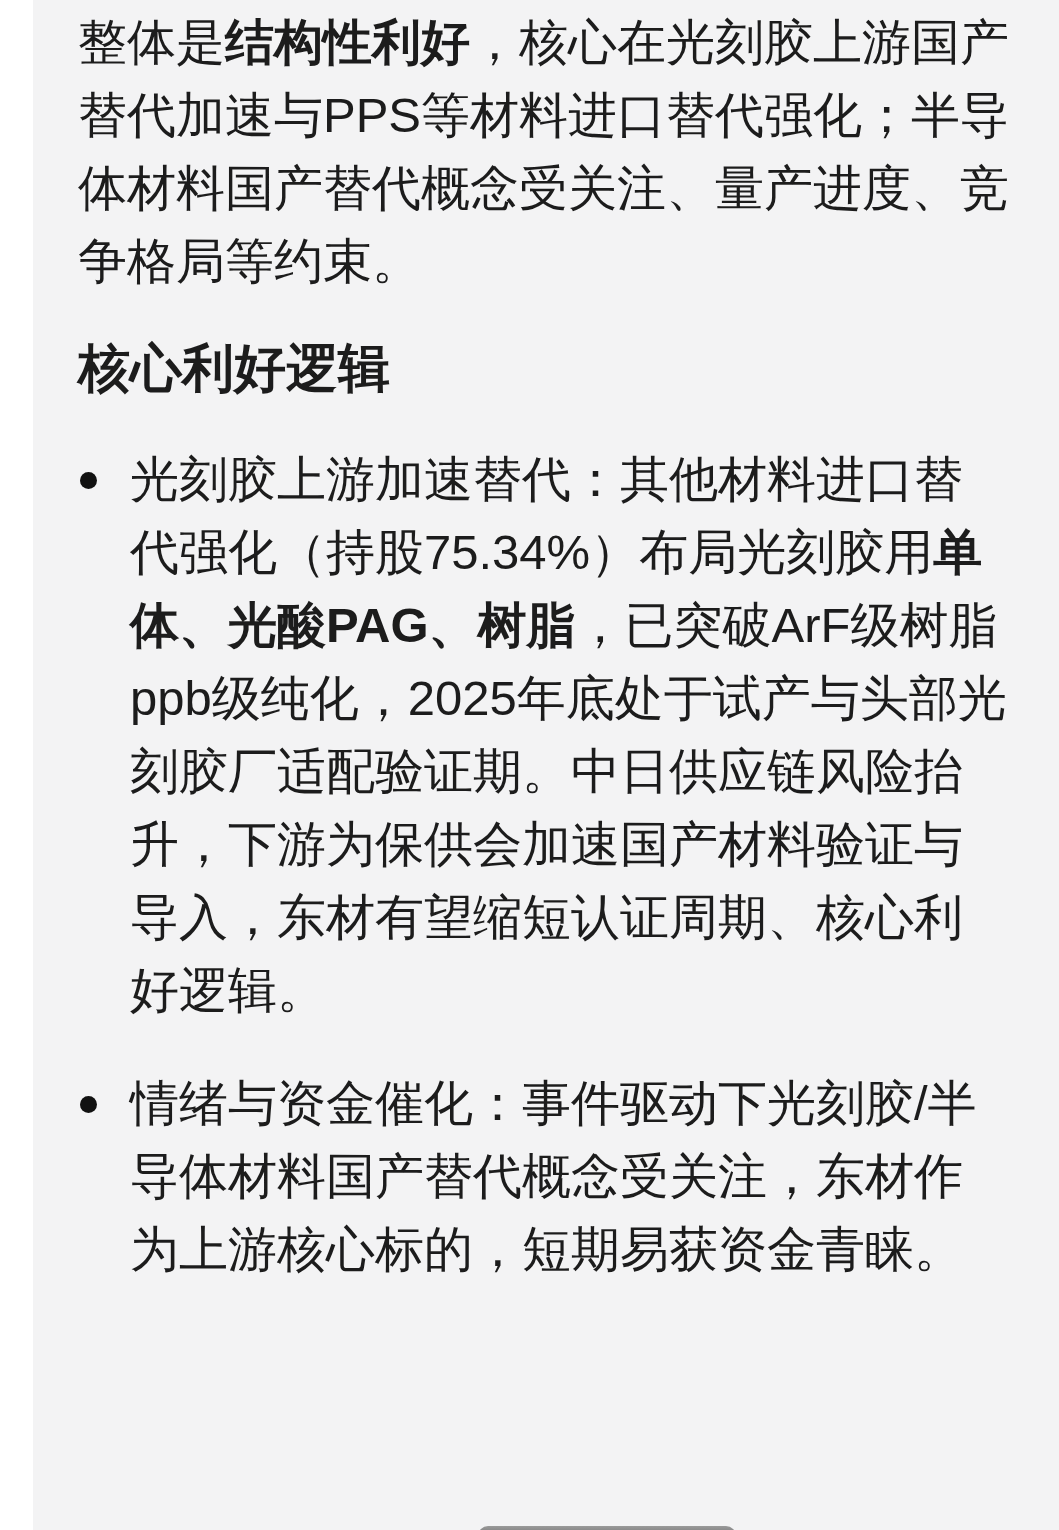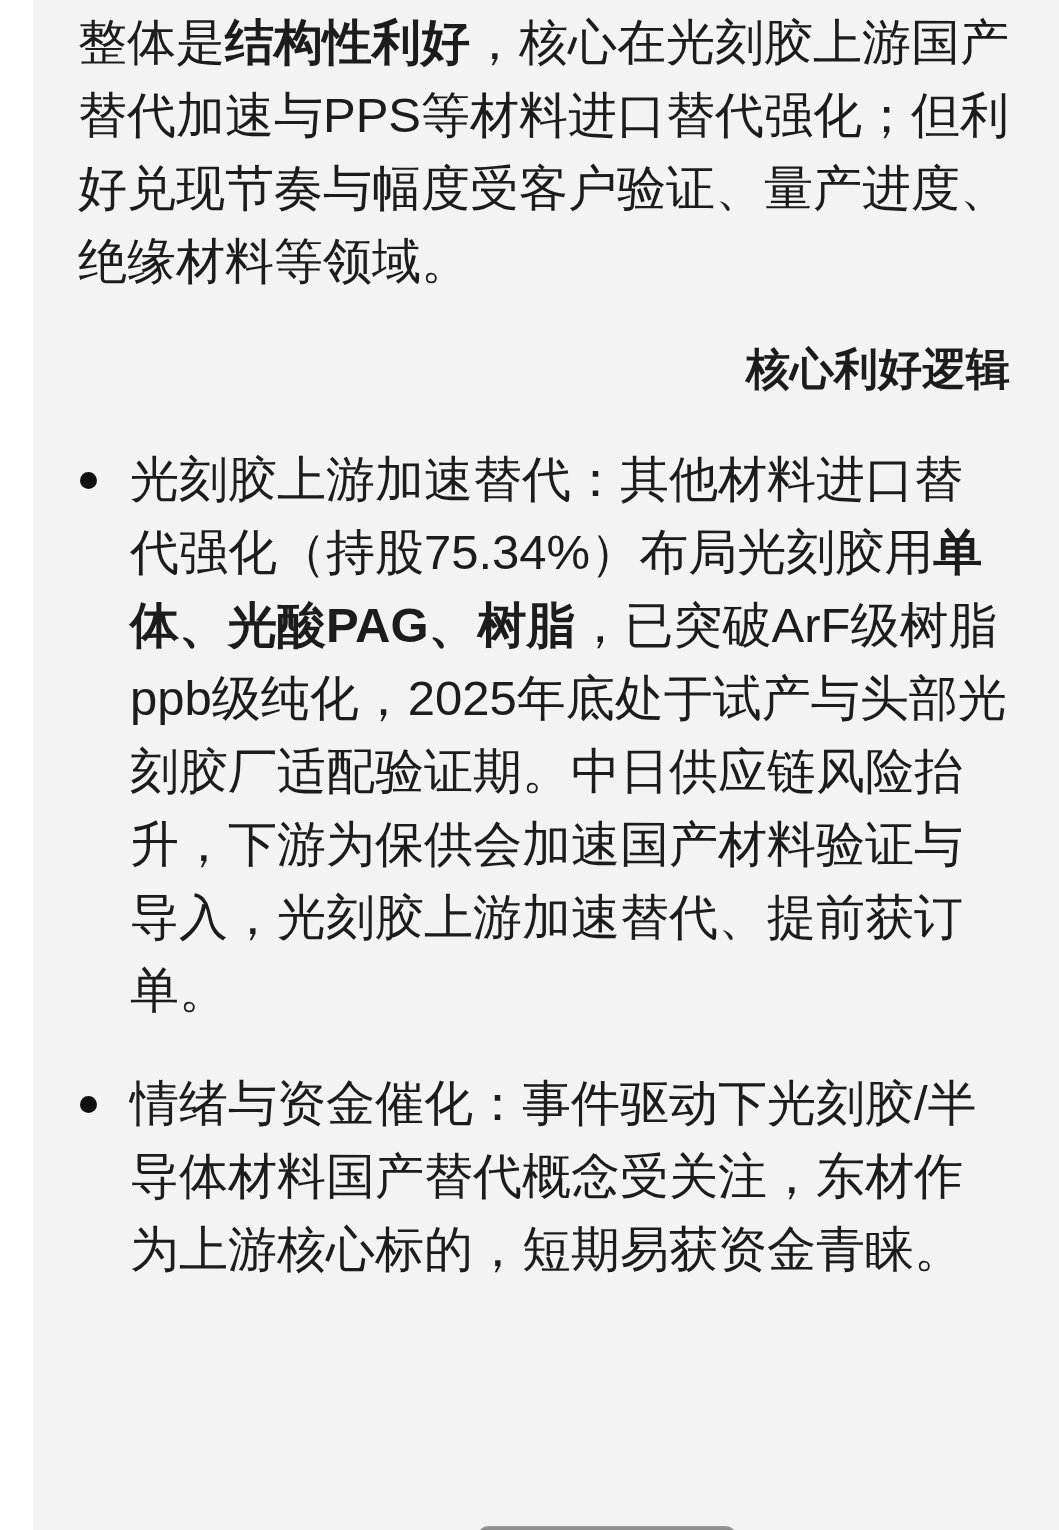--- a/index.html
+++ b/index.html
@@ -24,23 +24,22 @@
     width: 932px;
     color: #1c1c1c;
     font-size: 49px;
     line-height: 73px;
     text-align: left;
     word-break: break-word;
   }
   .para { margin: 0 0 34px 0; }
   .heading {
     font-weight: 700;
-    font-size: 44px;
+    font-size: 52px;
     margin: 0 0 38px 0;
-    text-align: right;
   }
   ul.bullets { list-style: none; margin: 0; padding: 0; }
   ul.bullets li {
     position: relative;
     padding-left: 52px;
     margin: 0 0 40px 0;
     width: 880px;
   }
   ul.bullets li .dot {
     position: absolute;
@@ -60,28 +59,28 @@
     border-radius: 10px;
     background: linear-gradient(#9a9a9a, #4f4f4f);
   }
 </style>
 </head>
 <body>
 
 <div class="bubble">
   <div class="content">
 
-    <p class="para"><span>整体是</span><span class="bold-seg">结构性利好</span><span>，核心在光刻胶上游国产替代加速与PPS等材料进口替代强化；但利好兑现节奏与幅度受客户验证、量产进度、绝缘材料等领域。</span></p>
+    <p class="para"><span>整体是</span><span class="bold-seg">结构性利好</span><span>，核心在光刻胶上游国产替代加速与PPS等材料进口替代强化；半导体材料国产替代概念受关注、量产进度、竞争格局等约束。</span></p>
 
     <h3 class="heading">核心利好逻辑</h3>
 
     <ul class="bullets">
 
       <li>
-        <span class="dot"></span><span>光刻胶上游加速替代：其他材料进口替代强化（持股75.34%）布局光刻胶用</span><span class="bold-seg">单体、光酸PAG、树脂</span><span>，已突破ArF级树脂ppb级纯化，2025年底处于试产与头部光刻胶厂适配验证期。中日供应链风险抬升，下游为保供会加速国产材料验证与导入，光刻胶上游加速替代、提前获订单。</span>
+        <span class="dot"></span><span>光刻胶上游加速替代：其他材料进口替代强化（持股75.34%）布局光刻胶用</span><span class="bold-seg">单体、光酸PAG、树脂</span><span>，已突破ArF级树脂ppb级纯化，2025年底处于试产与头部光刻胶厂适配验证期。中日供应链风险抬升，下游为保供会加速国产材料验证与导入，东材有望缩短认证周期、核心利好逻辑。</span>
       </li>
 
 
       <li>
         <span class="dot"></span><span>情绪与资金催化：事件驱动下光刻胶/半导体材料国产替代概念受关注，东材作为上游核心标的，短期易获资金青睐。</span><span class="bold-seg"></span><span></span>
       </li>
 
     </ul>
   </div>
 </div>

